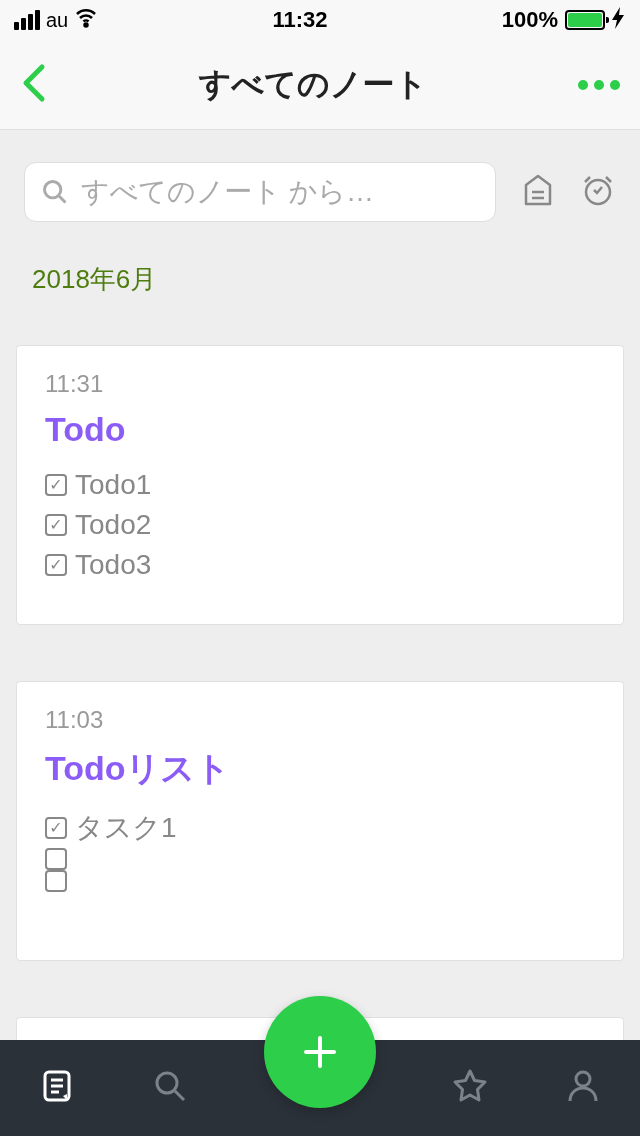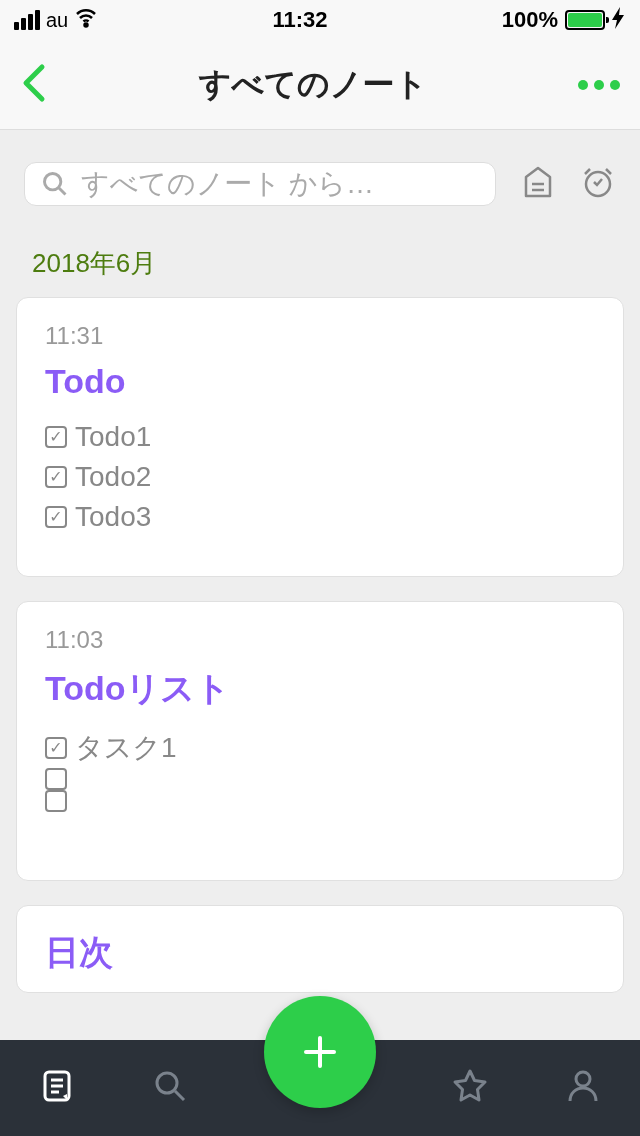--- a/index.html
+++ b/index.html
@@ -61,21 +61,21 @@
 
 
 .search-row {
   display: flex;
   align-items: center;
   padding: 32px 24px 16px;
   gap: 24px;
 }
 .search-box {
   flex: 1;
-  height: 44px;
+  height: 60px;
   background: #fff;
   border: 1px solid #ddd;
   border-radius: 12px;
   display: flex;
   align-items: center;
   padding: 8px 16px;
   gap: 12px;
 }
 .search-box svg { width: 28px; height: 28px; flex-shrink: 0; }
 .search-placeholder {
@@ -92,23 +92,24 @@
   font-size: 26px;
   color: #4d7c0f;
   padding: 24px 32px 16px;
 }
 
 
 .cards { padding: 0 16px; display: flex; flex-direction: column; gap: 24px; }
 .note-card {
   background: #fff;
   border: 1px solid #e0e0e0;
-  border-radius: 12px;
+  border-radius: 4px;
   padding: 24px 28px;
   min-height: 280px;
+  margin-top: 32px;
 }
 .note-time { color: #999; font-size: 24px; margin-bottom: 12px; }
 .note-title { font-size: 34px; font-weight: 700; color: #8b5cf6; margin-bottom: 16px; }
 .note-line { display: flex; align-items: center; gap: 8px; color: #888; font-size: 28px; line-height: 40px; }
 .checkbox {
   width: 22px; height: 22px; border: 2px solid #888; border-radius: 4px;
   display: inline-flex; align-items: center; justify-content: center; flex-shrink:0;
 }
 .checkbox.checked::after {
   content: "✓"; font-size: 16px; color: #888; line-height: 1;

